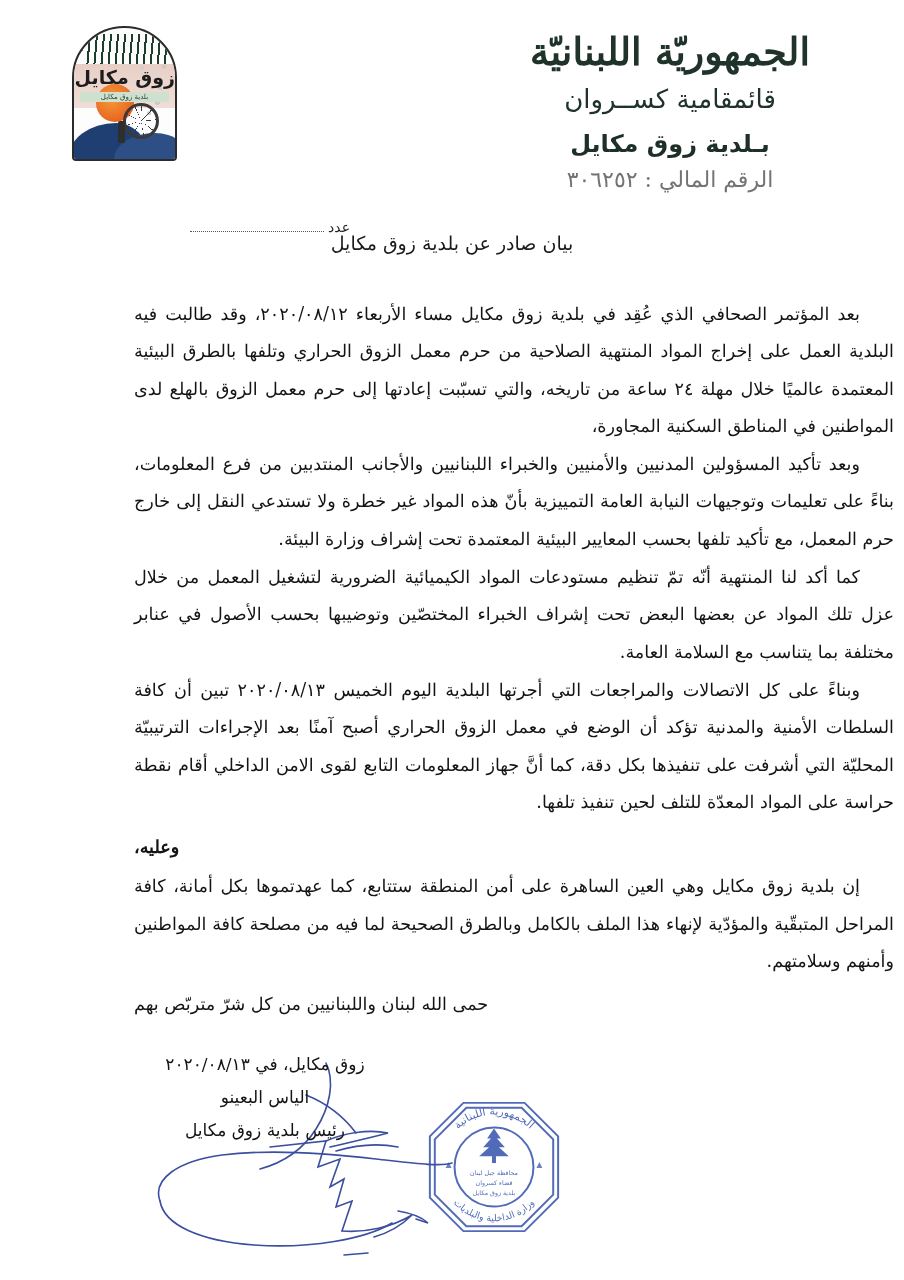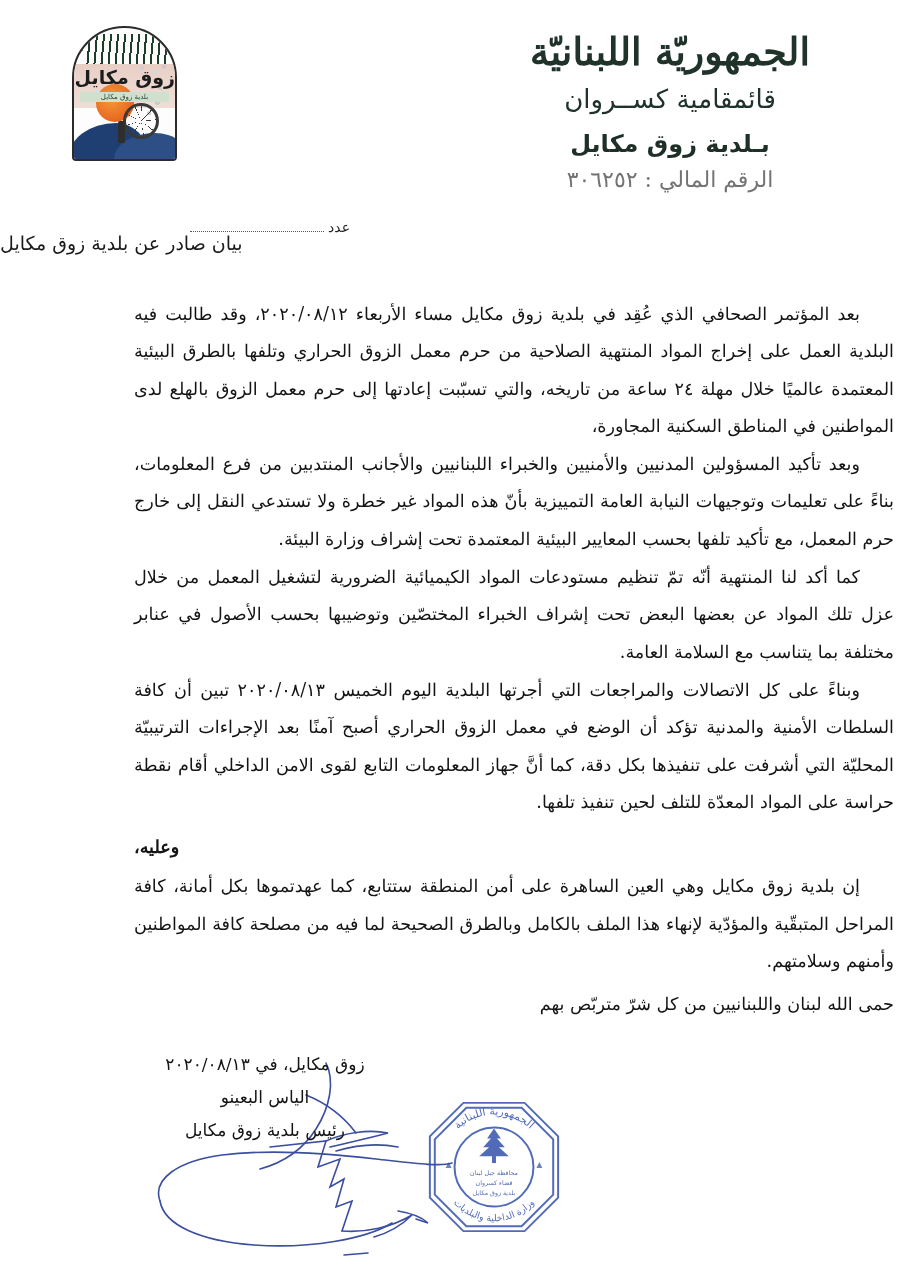--- a/index.html
+++ b/index.html
@@ -216,21 +216,21 @@
     flex: 1;
     border-bottom: 1px dotted #555;
     height: 9px;
   }
 
   .doc-title {
     position: absolute;
     top: 232px;
     left: 0;
     width: 904px;
-    text-align: left;
+    text-align: center;
     font-family: "DejaVu Serif", "Liberation Serif", serif;
     font-size: 19px;
     color: #1a1a1a;
     direction: rtl;
   }
 
   
   .body-block {
     position: absolute;
     top: 296px;
@@ -250,21 +250,21 @@
   }
   .sub-heading {
     margin: 7px 0 3px 0;
     text-align: left;
     font-weight: 700;
     text-indent: 0;
     font-size: 17.6px;
   }
   .closing-line {
     margin-top: 6px;
-    text-align: right;
+    text-align: left;
     text-indent: 0;
   }
 
   
   .signature-block {
     position: absolute;
     top: 1048px;
     left: 150px;
     width: 230px;
     direction: rtl;

